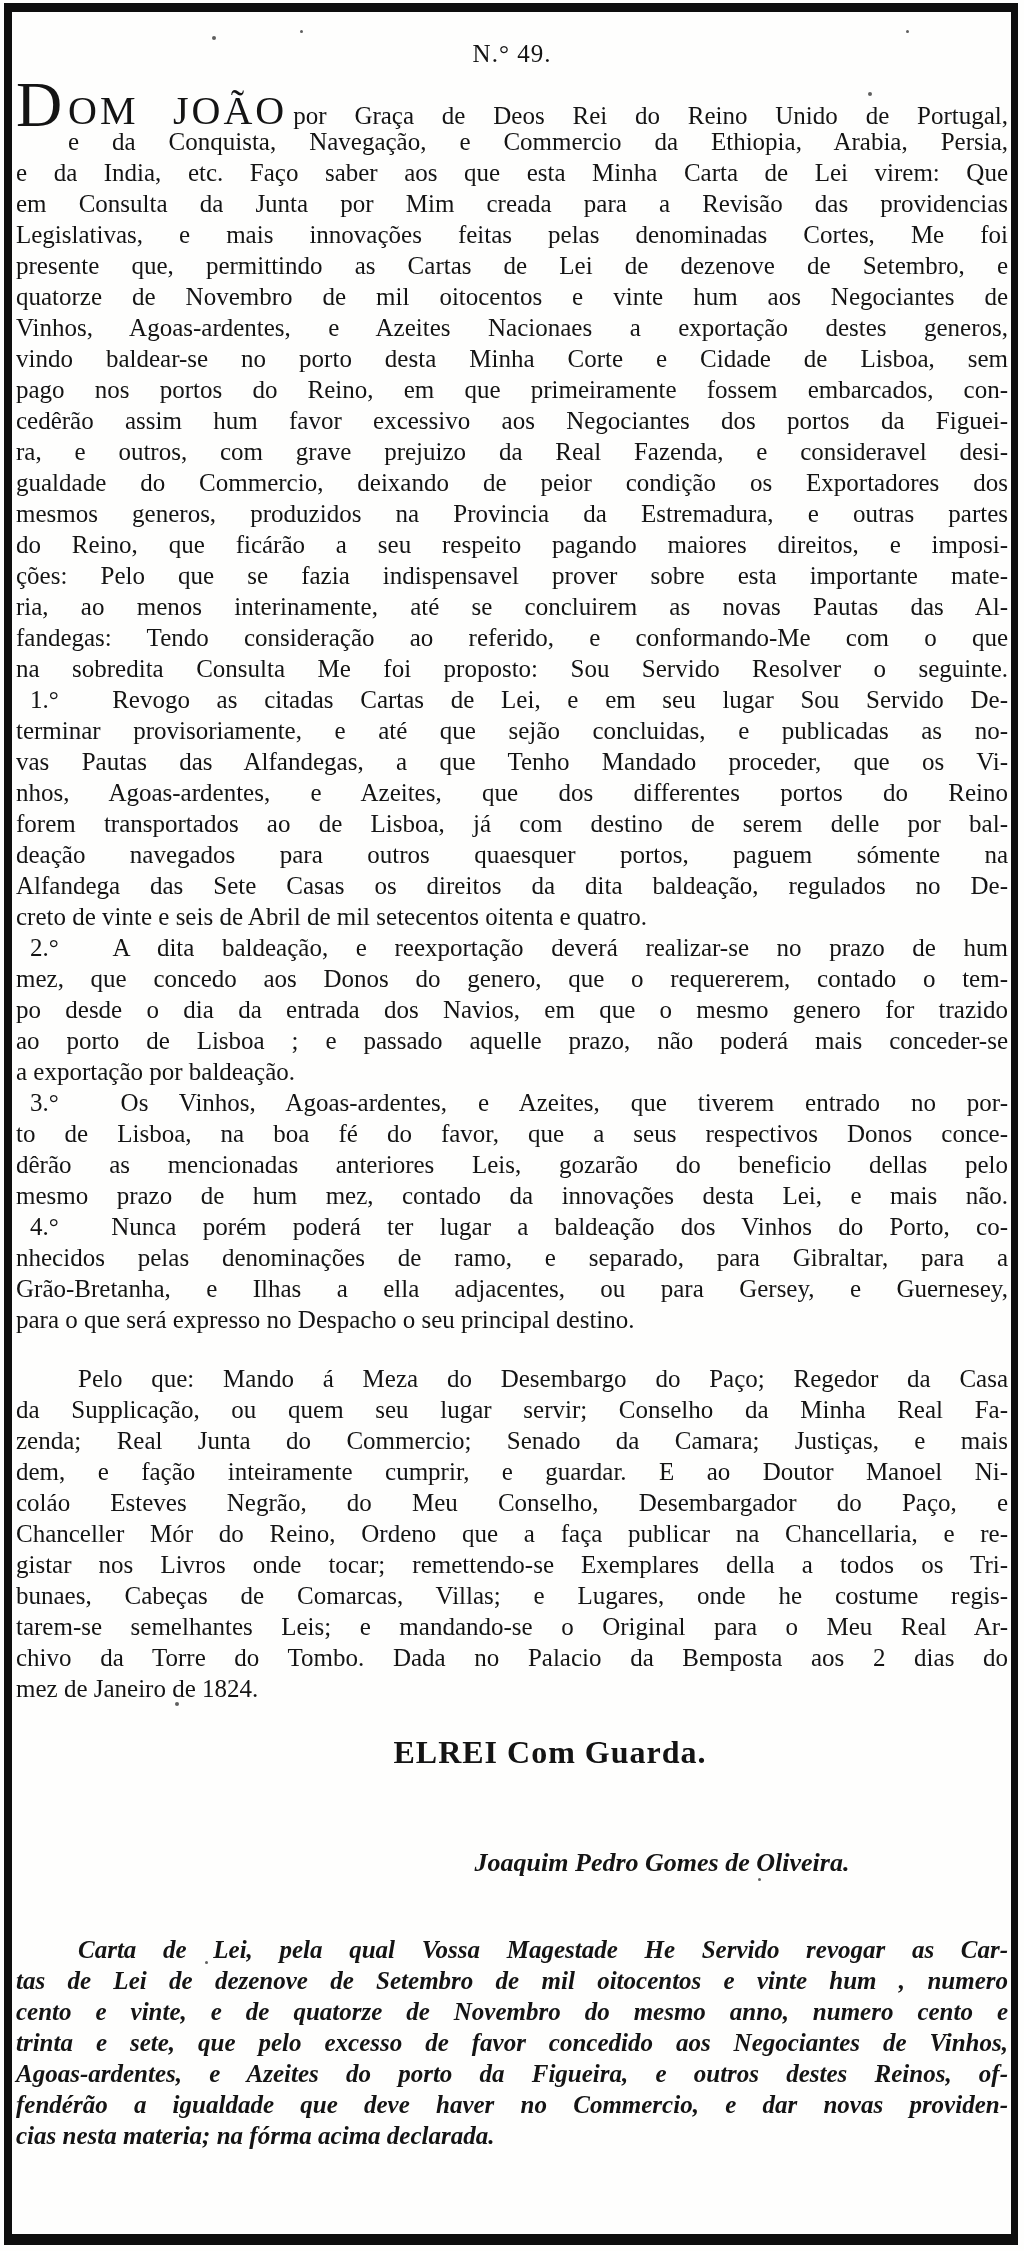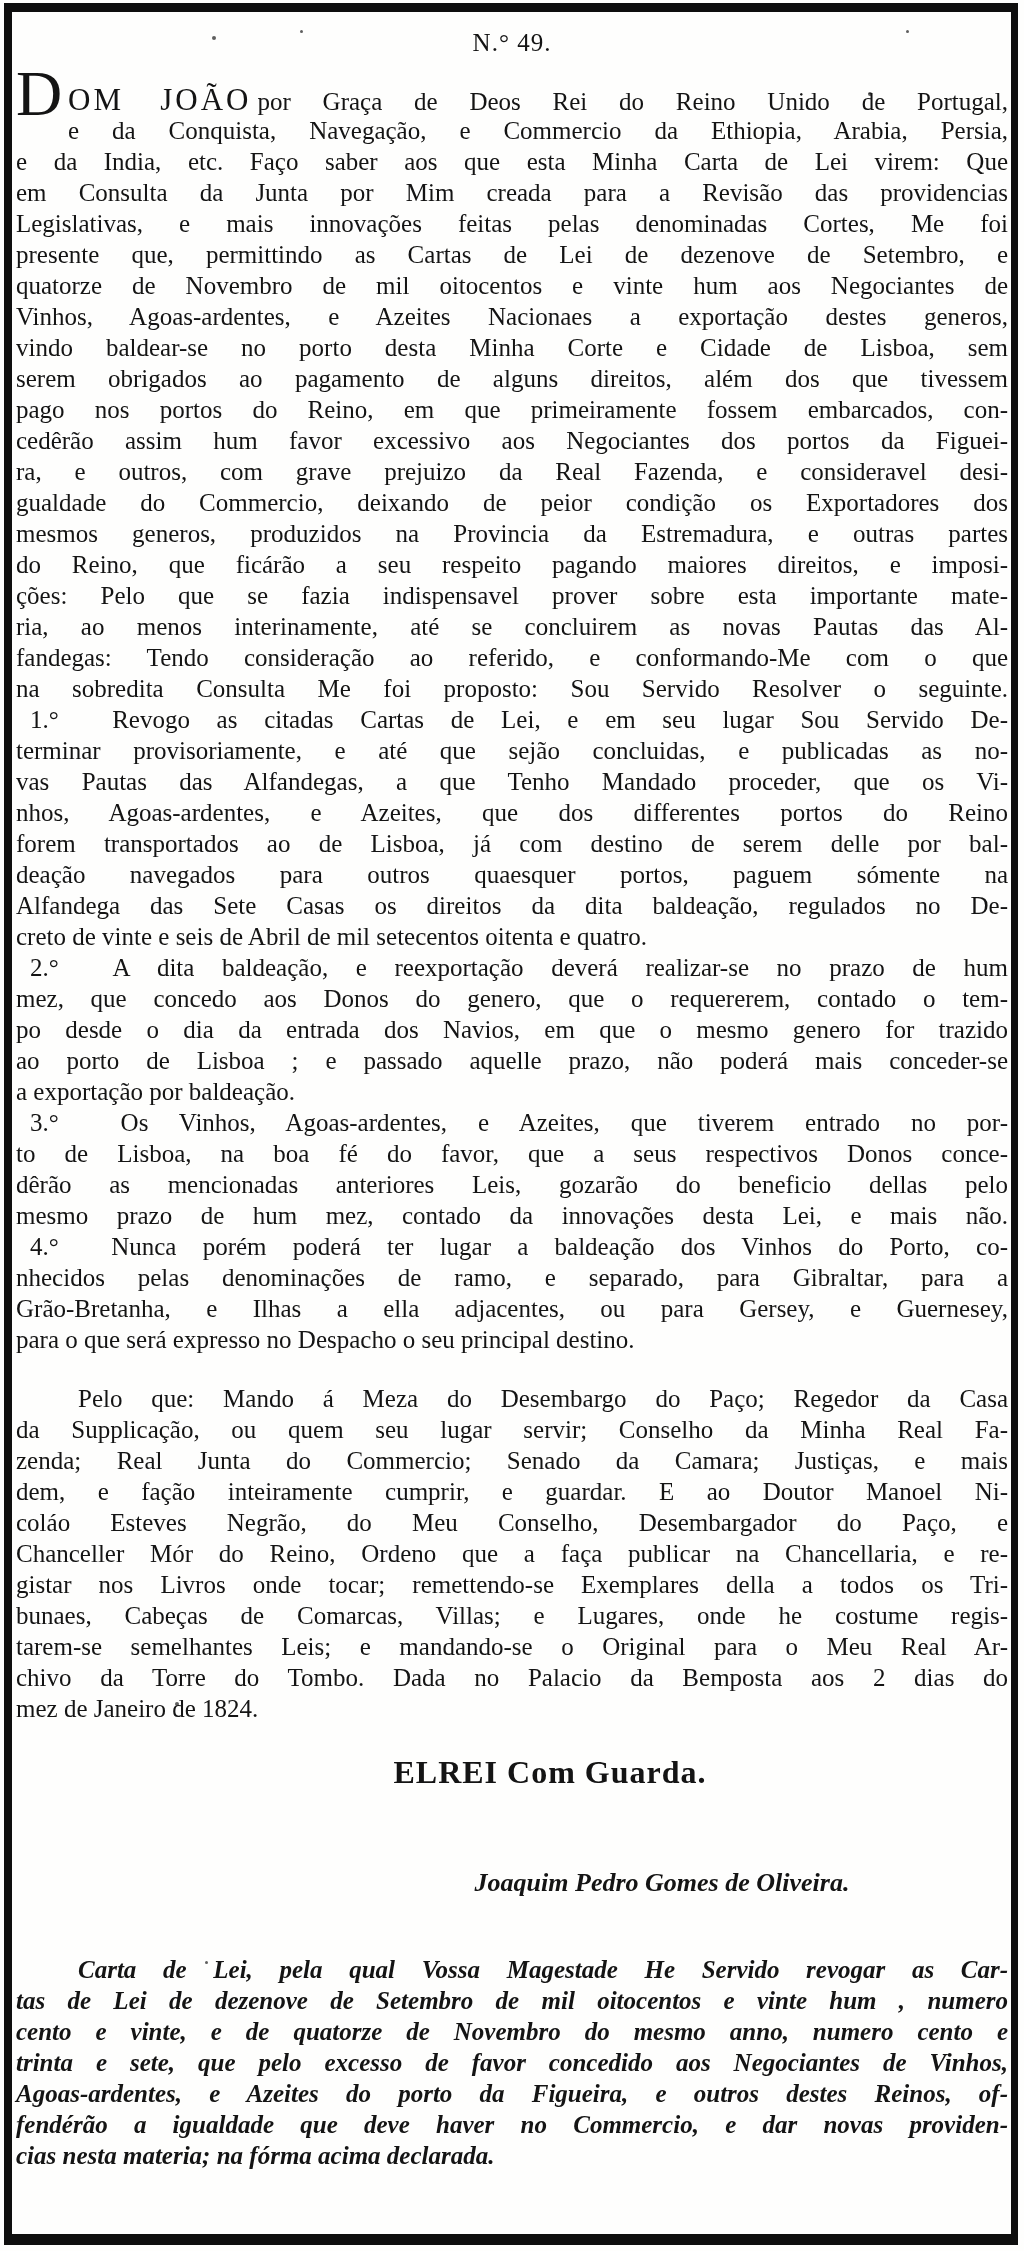--- a/index.html
+++ b/index.html
@@ -18,21 +18,21 @@
     border-color:#0e0e0e;
     border-width:9px 7px 11px 8px;
     pointer-events:none;
   }
   .content{
     position:absolute;
     left:16px;top:14px;
     width:992px;
   }
   .doc-number{
-    margin-top:15px;
+    margin-top:26px;
     height:30px;
     text-align:center;
     font-size:25px;
     letter-spacing:1px;
   }
   .para{font-size:25px;line-height:31px;}
   .line{
     text-align:justify;
     text-align-last:justify;
     height:31px;
@@ -44,21 +44,21 @@
   .opening-first{margin-top:25px;}
   .dropcap{
     float:left;
     width:52px;height:33px;
     font-size:64px;
     line-height:20px;
     text-align:left;
     text-align-last:left;
   }
   .caps{
-    font-size:31px;
+    font-size:40px;
     letter-spacing:3px;
     margin-right:6px;
   }
   .num-art .line:first-child{text-indent:14px;}
   .exec{margin-top:28px;}
   .exec .line:first-child{text-indent:62px;}
   .closing-line{
     margin-top:30px;
     height:34px;
     text-align:center;
@@ -113,21 +113,20 @@
       <div class="line opening-first"><span class="dropcap">D</span><span class="caps">OM JOÃO</span><span>por Graça de Deos Rei do Reino Unido de Portugal,</span></div>
       <div class="justify-all">
           <div class="line">e da Conquista, Navegação, e Commercio da Ethiopia, Arabia, Persia,</div>
           <div class="line">e da India, etc. Faço saber aos que esta Minha Carta de Lei virem: Que</div>
           <div class="line">em Consulta da Junta por Mim creada para a Revisão das providencias</div>
           <div class="line">Legislativas, e mais innovações feitas pelas denominadas Cortes, Me foi</div>
           <div class="line">presente que, permittindo as Cartas de Lei de dezenove de Setembro, e</div>
           <div class="line">quatorze de Novembro de mil oitocentos e vinte hum aos Negociantes de</div>
           <div class="line">Vinhos, Agoas-ardentes, e Azeites Nacionaes a exportação destes generos,</div>
           <div class="line">vindo baldear-se no porto desta Minha Corte e Cidade de Lisboa, sem</div>
-          <div class="line">serem obrigados ao pagamento de alguns direitos, além dos que tivessem</div>
           <div class="line">pago nos portos do Reino, em que primeiramente fossem embarcados, con-</div>
           <div class="line">cedêrão assim hum favor excessivo aos Negociantes dos portos da Figuei-</div>
           <div class="line">ra, e outros, com grave prejuizo da Real Fazenda, e consideravel desi-</div>
           <div class="line">gualdade do Commercio, deixando de peior condição os Exportadores dos</div>
           <div class="line">mesmos generos, produzidos na Provincia da Estremadura, e outras partes</div>
           <div class="line">do Reino, que ficárão a seu respeito pagando maiores direitos, e imposi-</div>
           <div class="line">ções: Pelo que se fazia indispensavel prover sobre esta importante mate-</div>
           <div class="line">ria, ao menos interinamente, até se concluirem as novas Pautas das Al-</div>
           <div class="line">fandegas: Tendo consideração ao referido, e conformando-Me com o que</div>
           <div class="line last">na sobredita Consulta Me foi proposto: Sou Servido Resolver o seguinte.</div>

